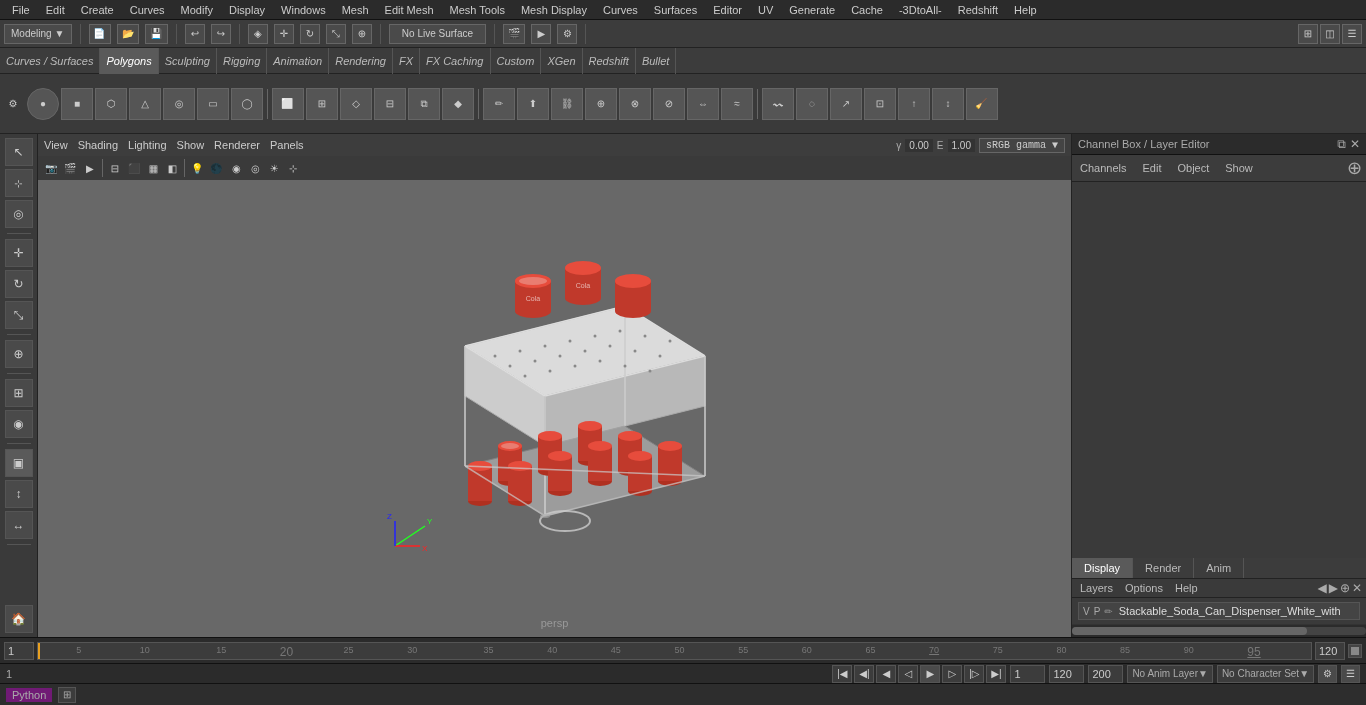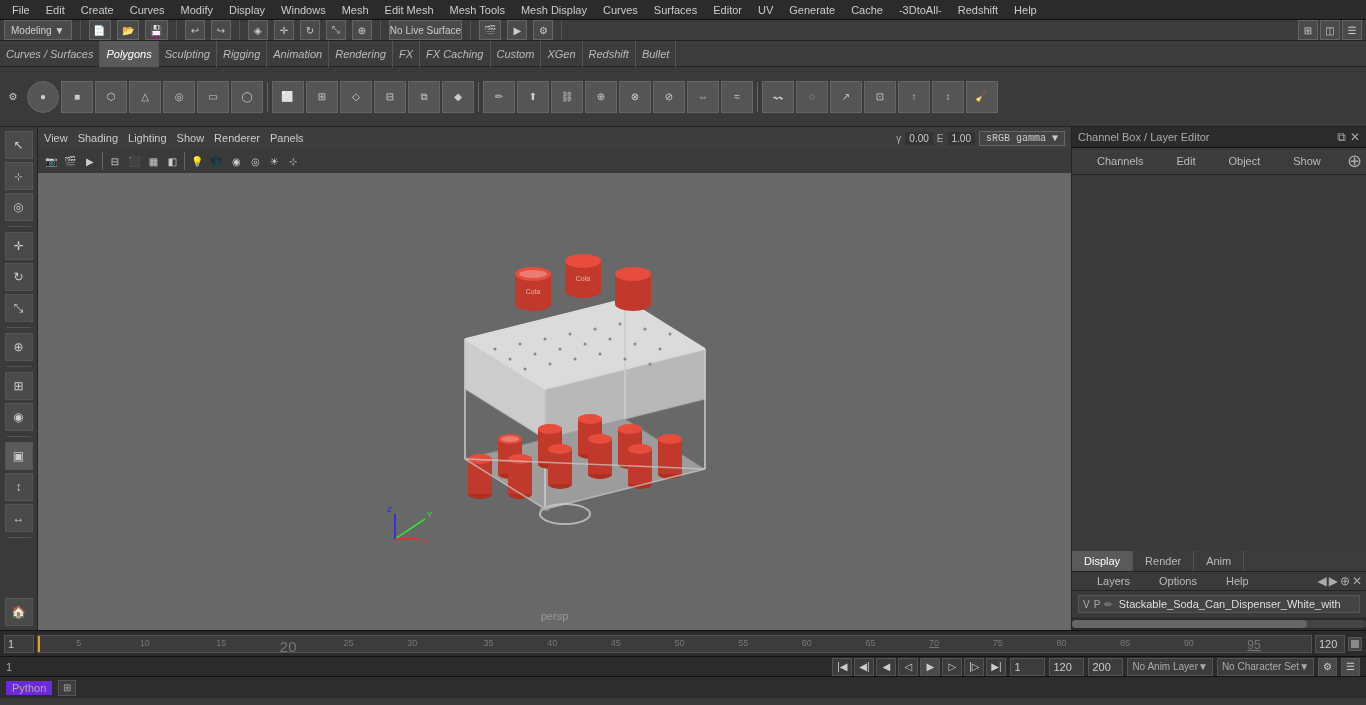--- a/index.html
+++ b/index.html
@@ -7,37 +7,37 @@
 
     
     #menu-bar {
       display: flex; align-items: center; background: #2b2b2b; height: 20px;
       border-bottom: 1px solid #111; padding: 0 4px;
     }
     .menu-item { padding: 2px 8px; color: #ccc; cursor: pointer; font-size: 11px; white-space: nowrap; }
 
     
     #toolbar1 {
-      display: flex; align-items: center; background: #3c3c3c; height: 21px;
+      display: flex; align-items: center; background: #3c3c3c; height: 28px;
       border-bottom: 1px solid #222; padding: 0 4px; gap: 6px;
     }
     .tb-btn {
       background: #4a4a4a; border: 1px solid #666; color: #ccc;
       padding: 1px 4px; cursor: pointer; font-size: 10px; height: 20px;
       display: flex; align-items: center; justify-content: center; min-width: 20px;
     }
     .tb-sep { width: 1px; background: #555; height: 20px; margin: 0 2px; }
     .tb-dropdown {
       background: #4a4a4a; border: 1px solid #666; color: #ccc;
       padding: 1px 6px; cursor: pointer; font-size: 10px; height: 20px;
       display: flex; align-items: center; gap: 3px;
     }
     .live-surface-btn {
       background: #4a4a4a; border: 1px solid #666; color: #ccc;
-      padding: 1px 0; font-size: 10px; height: 20px; cursor: pointer;
+      padding: 1px 12px; font-size: 10px; height: 20px; cursor: pointer;
       display: flex; align-items: center; justify-content: flex-end;
     }
 
     
     #tabs-row {
       display: flex; align-items: center; background: #3c3c3c; height: 26px;
       border-bottom: 1px solid #222; padding: 0;
     }
     .tab {
       padding: 4px 6px; cursor: pointer; color: #bbb; font-size: 11px;
@@ -90,21 +90,21 @@
     #right-panel-tabs {
       display: flex; background: #3c3c3c; border-bottom: 1px solid #222;
     }
     .rp-tab {
       padding: 4px 12px; cursor: pointer; color: #bbb; font-size: 11px; border-right: 1px solid #555;
     }
     .rp-tab.active { background: #5a5a5a; color: #fff; }
     .rp-sub-bar {
       display: flex; background: #3a3a3a; border-bottom: 1px solid #222; padding: 2px 4px; gap: 4px; align-items: center;
     }
-    .rp-sub-btn { color: #bbb; cursor: pointer; font-size: 11px; padding: 1px 4px; margin-left: 17px; }
+    .rp-sub-btn { color: #bbb; cursor: pointer; font-size: 11px; padding: 1px 4px; }
     #layers-row {
       display: flex; align-items: center; padding: 4px 6px; border-bottom: 1px solid #333; gap: 6px;
     }
     #layer-item {
       display: flex; align-items: center; gap: 4px; padding: 2px 4px; background: #444; border: 1px solid #555; width: 100%;
     }
     .layer-vp { color: #aaa; font-size: 10px; }
     .layer-name { color: #ddd; font-size: 11px; flex: 1; overflow: hidden; text-overflow: ellipsis; white-space: nowrap; }
 
     
@@ -112,21 +112,21 @@
       height: 20px; background: #2b2b2b; border-top: 1px solid #111;
       display: flex; align-items: center; padding: 0 6px; gap: 8px;
     }
     .status-item { color: #aaa; font-size: 11px; }
 
     
     #python-bar {
       height: 22px; background: #2d2d2d; border-top: 1px solid #111;
       display: flex; align-items: center; padding: 0 6px; gap: 6px;
     }
-    .python-label { color: #aaa; font-size: 11px; background: #6d28d9; padding: 1px 6px; }
+    .python-label { color: #aaa; font-size: 11px; background: #701a75; padding: 1px 6px; }
     .python-cmd { color: #ccc; font-size: 11px; flex: 1; }
 
     
     #bottom-controls {
       height: 26px; background: #2b2b2b; border-top: 1px solid #111;
       display: flex; align-items: center; padding: 0 4px; gap: 4px;
     }
     .bc-input {
       background: #3c3c3c; border: 1px solid #555; color: #ccc; font-size: 11px;
       width: 40px; height: 18px; padding: 0 3px;
@@ -507,21 +507,21 @@
 </div>
 
 <div id="bottom-controls" style="height:26px; background:#2b2b2b; border-top:1px solid #111; display:flex; align-items:center; padding:0 4px; gap:3px;">
   <input class="bc-input" style="width: 30px;" value="1" readonly="">
   <div style="position:relative; flex:1; height:18px; background:#3c3c3c; border:1px solid #555; cursor:pointer;">
 
     <div style="position:absolute; top:0; bottom:0; left:0; right:0; display:flex; align-items:flex-start; padding-top:2px; overflow:hidden;">
       <span style="font-size:9px;color:#777;position:absolute;left:3%;">5</span>
       <span style="font-size:9px;color:#777;position:absolute;left:8%;">10</span>
       <span style="font-size:9px;color:#777;position:absolute;left:14%;">15</span>
-      <span style="font-size:15px;color:#777;position:absolute;left:19%;">20</span>
+      <span style="font-size:12px;color:#777;position:absolute;left:19%;">20</span>
       <span style="font-size:9px;color:#777;position:absolute;left:24%;">25</span>
       <span style="font-size:9px;color:#777;position:absolute;left:29%;">30</span>
       <span style="font-size:9px;color:#777;position:absolute;left:35%;">35</span>
       <span style="font-size:9px;color:#777;position:absolute;left:40%;">40</span>
       <span style="font-size:9px;color:#777;position:absolute;left:45%;">45</span>
       <span style="font-size:9px;color:#777;position:absolute;left:50%;">50</span>
       <span style="font-size:9px;color:#777;position:absolute;left:55%;">55</span>
       <span style="font-size:9px;color:#777;position:absolute;left:60%;">60</span>
       <span style="font-size:9px;color:#777;position:absolute;left:65%;">65</span>
       <span style="font-size:9px;color:#777;position:absolute;left:70%;text-decoration:underline;">70</span>

